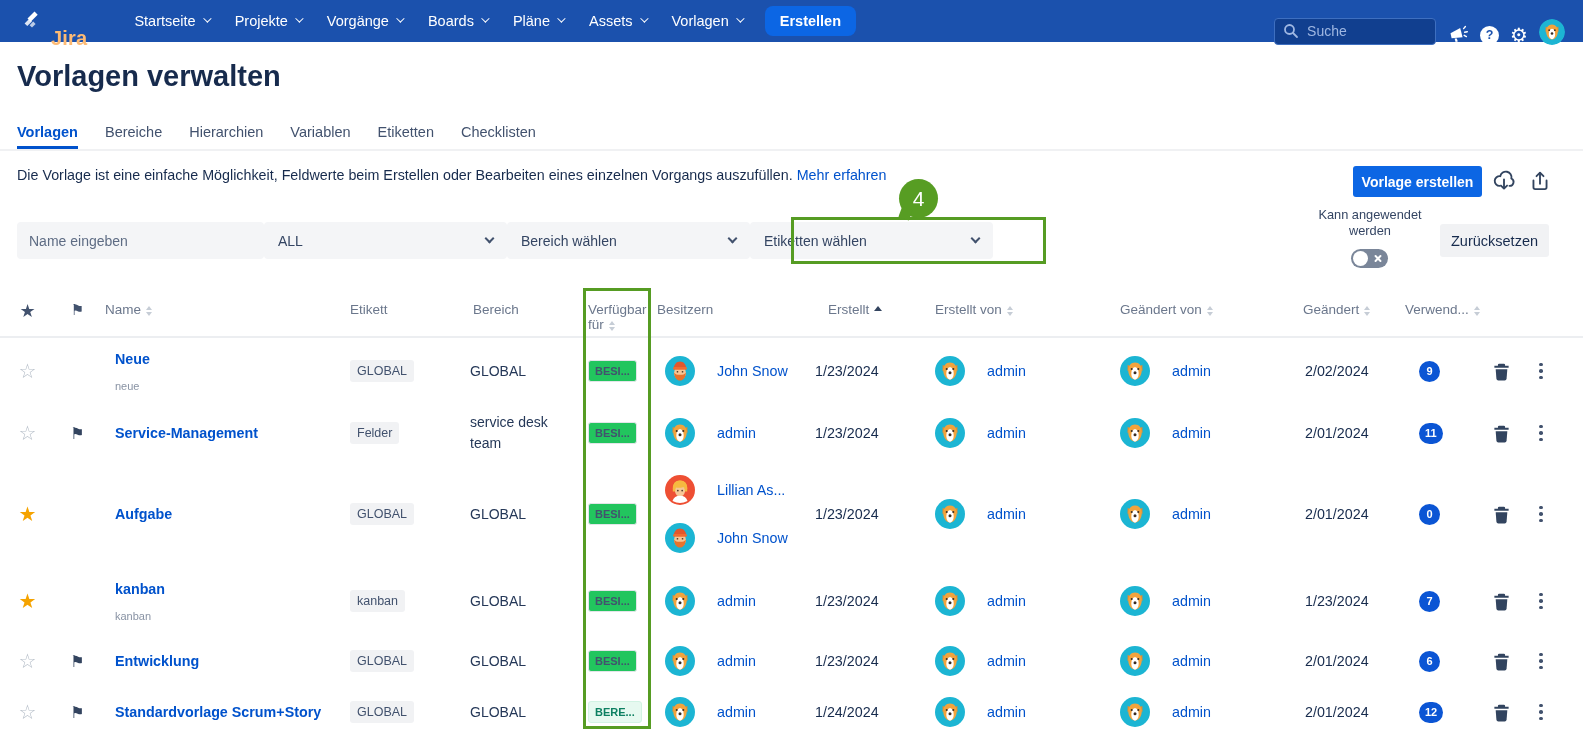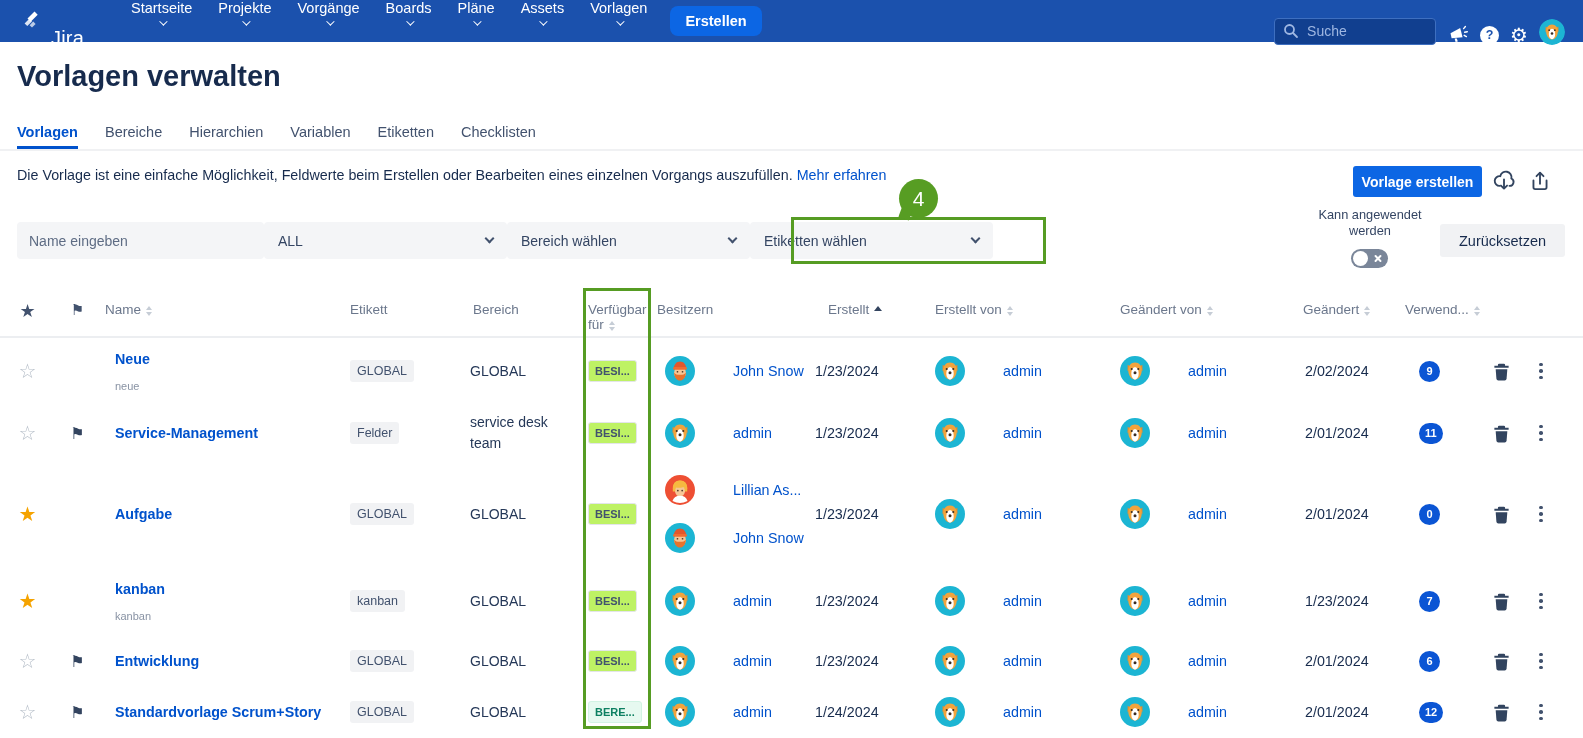--- a/index.html
+++ b/index.html
@@ -5,24 +5,24 @@
   * { box-sizing: border-box; margin: 0; padding: 0; }
   html,body { background:#fff; }
   body { font-family: "Liberation Sans", "DejaVu Sans", sans-serif; color:#172b4d; }
   .screen { position:relative; width:1583px; height:738px; background:#fff; overflow:hidden; }
 
   
   .navbar { position:absolute; top:0; left:0; width:1583px; height:42px; background:#1b51ad;
             display:flex; align-items:center; padding:0 18px 0 20px; }
   .logo { display:flex; align-items:center; gap:7px; margin-right:34px; }
   .logo svg { width:24px; height:24px; }
-  .logo-text { color:#ffffff; font-size:20px; font-weight:400; letter-spacing:.2px;margin-top:35px; }
+  .logo-text { color:#fdba74; font-size:20px; font-weight:700; letter-spacing:.2px;margin-top:35px; }
   .nav-items { display:flex; align-items:center; }
   .nav-item { display:flex; align-items:center; gap:7px; color:#fff; font-size:14.5px;
-              padding:0 13px; height:42px; cursor:pointer;flex-direction:column; }
+              padding:0 13px; height:42px; cursor:pointer; }
   .chev-w { width:6px; height:6px; border-right:1.6px solid #fff; border-bottom:1.6px solid #fff;
             transform:rotate(45deg) translateY(-2px); margin-top:-3px; }
   .create-btn { margin-left:10px; background:#0c66e4; color:#fff; border:none; border-radius:8px;
                 font-size:14.5px; font-weight:bold; padding:7px 15px; cursor:pointer;
                 font-family:inherit; }
   .nav-right { margin-left:auto; display:flex; align-items:flex-end; gap:11px;margin-top:20px; }
   .nav-search { position:relative; }
   .nav-search input { width:162px; height:27px; background:#113f8f; border:1px solid #3e6fc0;
                       border-radius:4px; color:#fff; font-size:14px; padding:0 8px 0 32px;
                       font-family:inherit; outline:none; }
@@ -66,21 +66,21 @@
   .can-apply { position:absolute; left:1318px; top:207px; width:104px; text-align:center;
           font-size:12.8px; color:#344563; line-height:1.25; }
   .toggle { position:absolute; left:1351px; top:249px; width:37px; height:19px; background:#7a8699;
           border-radius:10px; cursor:pointer; }
   .toggle .knob { position:absolute; left:2px; top:2px; width:15px; height:15px; background:#fff; border-radius:50%; }
   .toggle .xmark { position:absolute; right:6px; top:5px; width:9px; height:9px; }
   .toggle .xmark::before, .toggle .xmark::after { content:''; position:absolute; left:4px; top:0;
           width:2px; height:9px; background:#fff; border-radius:1px; }
   .toggle .xmark::before { transform:rotate(45deg); }
   .toggle .xmark::after { transform:rotate(-45deg); }
-  .reset-btn { position:absolute; left:1440px; top:224px; width:125px; height:33px; background:#f1f2f4;
+  .reset-btn { position:absolute; left:1440px; top:224px; width:109px; height:33px; background:#f1f2f4;
           border:none; border-radius:3px; color:#172b4d; font-size:14.5px; cursor:pointer; font-family:inherit; }
 
   
   .table { position:absolute; left:0; top:290px; width:1583px; }
   .trow, .thead { display:grid;
       grid-template-columns:55px 45px 240px 120px 110px 85px 150px 120px 185px 185px 100px 85px 103px;
       align-items:center; }
   .thead { height:48px; align-items:flex-start; padding-top:12px; border-bottom:2px solid #eceef1;
       color:#6b778c; font-size:13.5px; }
   .th { padding-left:10px; display:flex; align-items:flex-start; }
@@ -96,25 +96,25 @@
   .cell { padding-left:10px; font-size:14px; }
   .c-star, .c-flag { padding-left:0; text-align:center; }
   .star { font-size:20px; color:#b7bfc9; cursor:pointer; }
   .star.filled { color:#f5a300; }
   .flag { font-size:16px; color:#33445f; }
   .name-block { display:flex; flex-direction:column; gap:13px; padding-left:5px; }
   .name-link { color:#0052cc; font-size:14.3px; font-weight:bold; text-decoration:none; cursor:pointer; }
   .subtitle { color:#8993a4; font-size:11px; }
   .chip { display:inline-block; background:#f1f2f4; color:#42526e; font-size:12.5px;
           padding:4px 7px; border-radius:3px; }
-  .chip.avail { font-size:11px; font-weight:bold; color:#42526e; background:#bef264;
+  .chip.avail { font-size:11px; font-weight:bold; color:#42526e; background:#22c55e;
           border:1px solid #e3e5e9; padding:4px 6px; margin-left:8px; }
   .chip.avail.green { background:#e6f9f0; color:#0d8062; border-color:#d2f3e4; }
   .bereich-text { color:#253858; font-size:14px; display:inline-block; max-width:95px; line-height:1.5; }
-  .owner { display:flex; align-items:center; gap:38px; }
+  .owner { display:flex; align-items:center; gap:22px; }
   .owners-stack { display:flex; flex-direction:column; gap:18px; }
   .owner a { color:#0052cc; font-size:14.3px; text-decoration:none; cursor:pointer; white-space:nowrap; }
   .av { width:30px; height:30px; flex:0 0 30px; }
   .date { color:#172b4d; font-size:14.3px; }
   .count { display:inline-flex; align-items:center; justify-content:center; min-width:21px; height:21px;
           padding:0 6px; border-radius:11px; background:#0b55d4; color:#fff; font-size:11px;
           font-weight:bold; margin-left:14px; cursor:pointer; }
   .c-actions { display:flex; align-items:center; gap:24px; padding-left:12px; }
   .icon-btn { background:none; border:none; cursor:pointer; padding:0; display:flex; }
   .icon-btn svg { width:19px; height:19px; }

